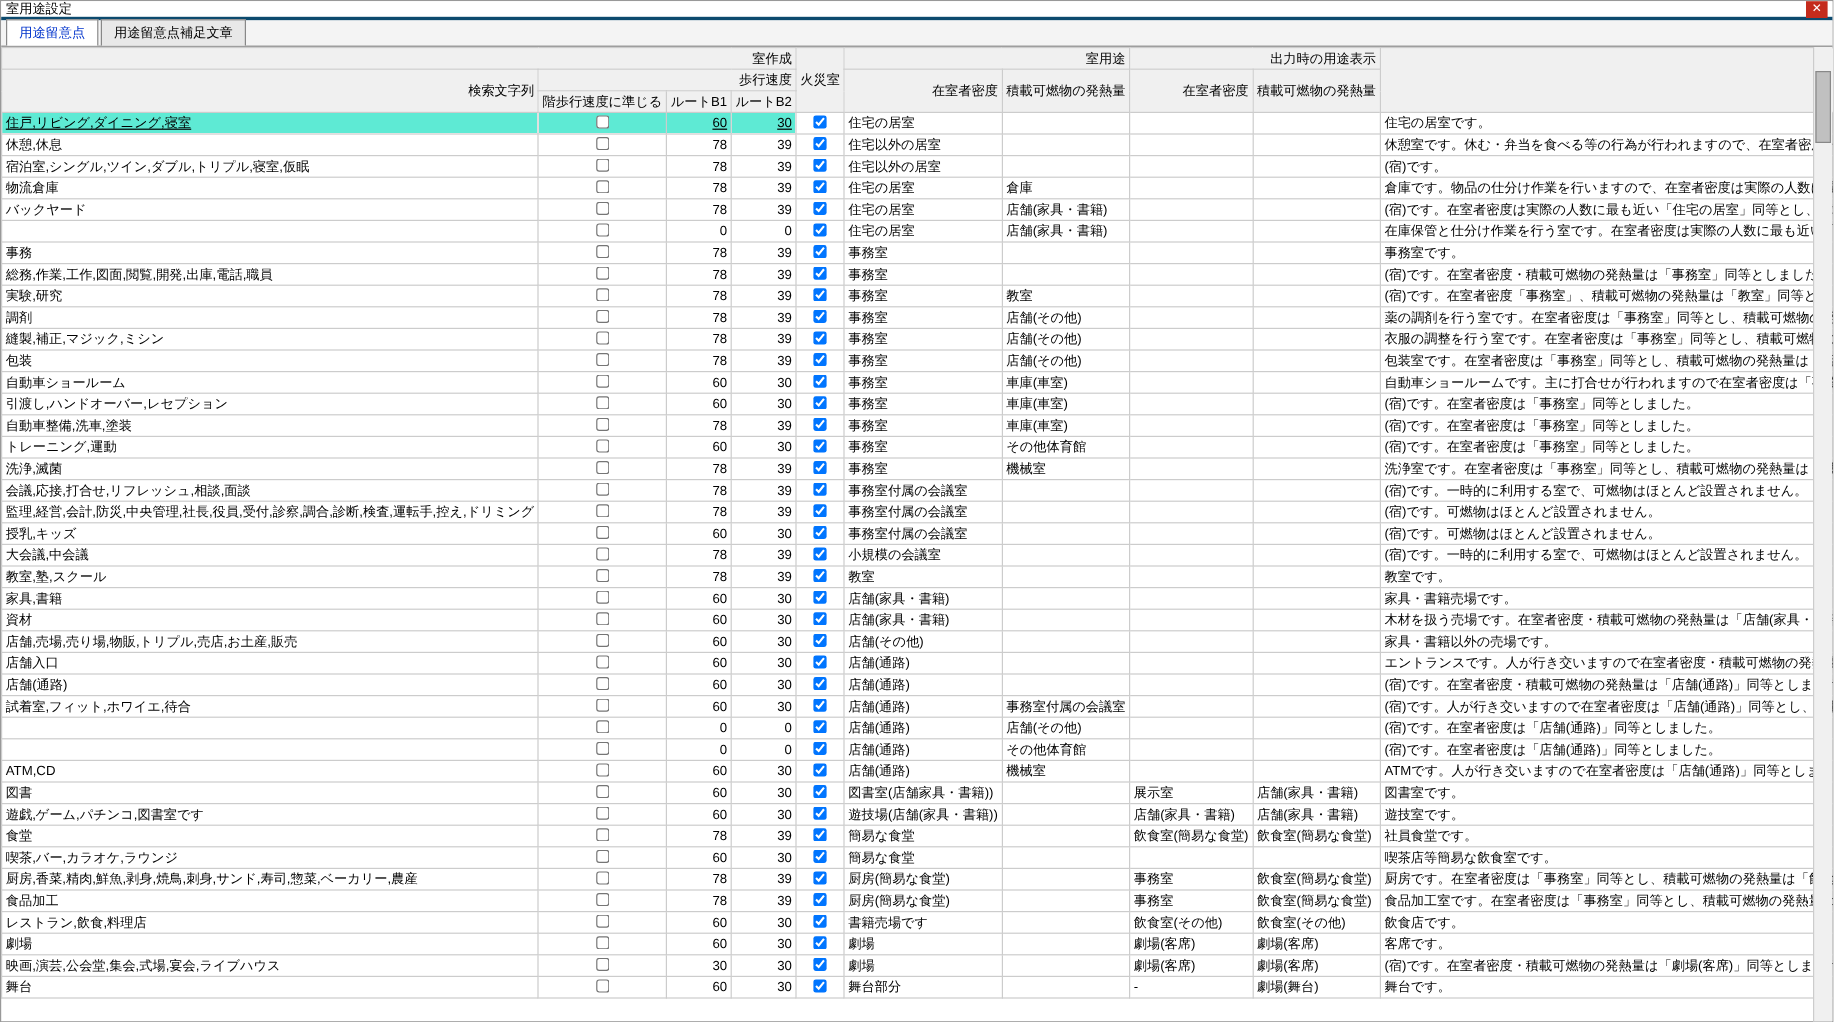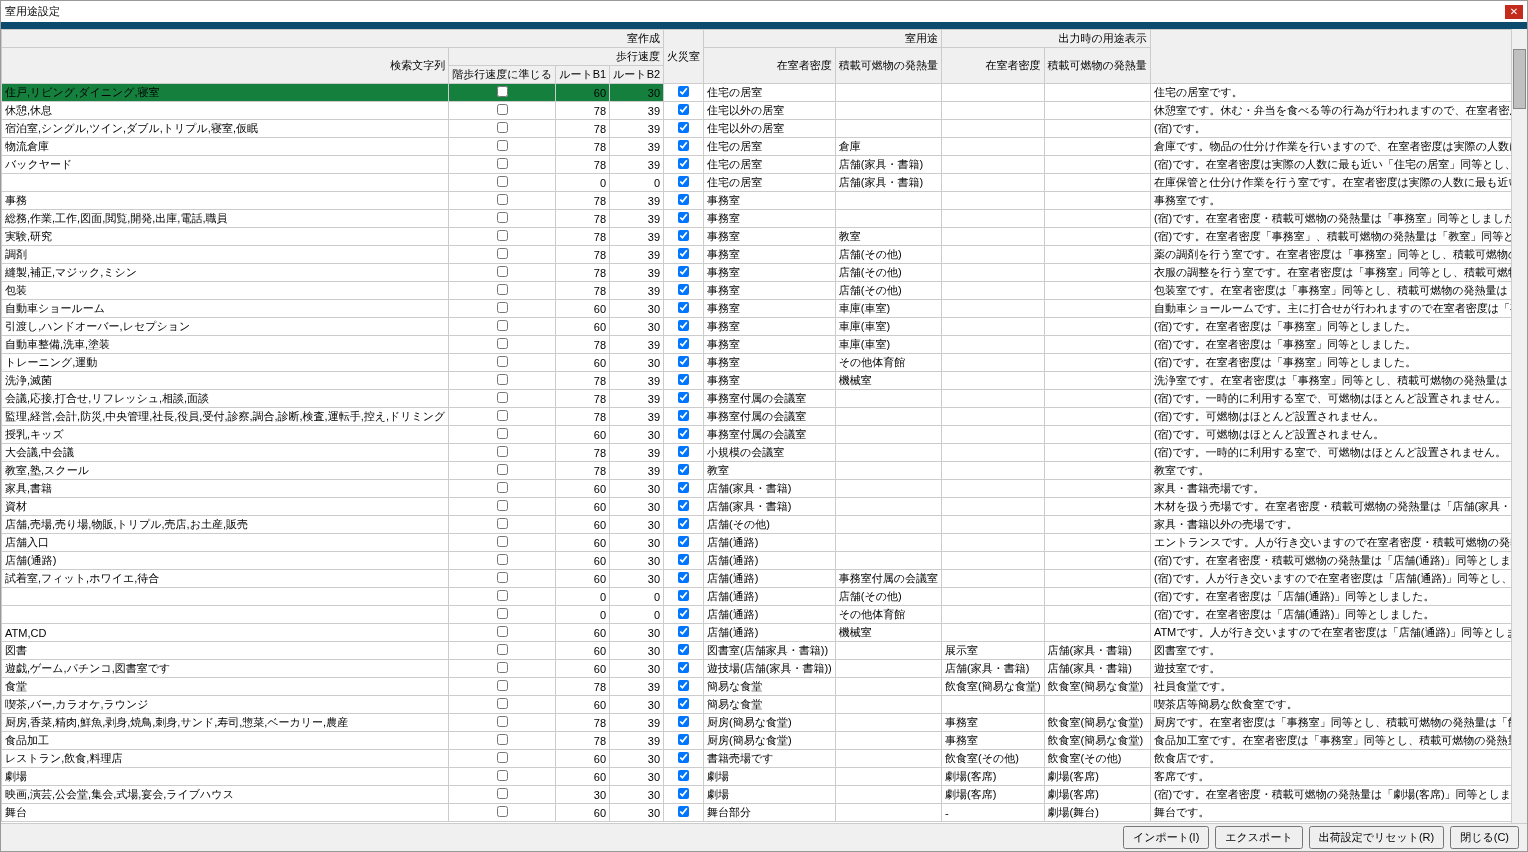--- a/index.html
+++ b/index.html
@@ -1,30 +1,30 @@
 <!DOCTYPE html>
 <html><head>
 <meta charset="utf-8">
 <style>
 * { box-sizing: border-box; margin: 0; padding: 0; }
 body { font-family: "MS UI Gothic", sans-serif; font-size: 11px; background: #f0f0f0; color: #000; }
 .window { width: 1528px; height: 852px; background: #fff; display: flex; flex-direction: column; border: 1px solid #999; }
-.titlebar { height: 28px; background: #fff; display: flex; align-items: center; padding: 0 4px; border-bottom: 7px solid #0c4a6e; }
+.titlebar { height: 16px; background: #fff; display: flex; align-items: center; padding: 0 4px; border-bottom: 3px solid #0c4a6e; }
 .titlebar .title { flex: 1; font-size: 11px; }
 .titlebar .close { width: 18px; height: 14px; background: #c42b1c; color: #fff; text-align: center; line-height: 14px; font-size: 10px; cursor: pointer; }
 .tabs { height: 22px; display: flex; align-items: flex-end; padding: 2px 4px 0 4px; background: #f4f4f4; border-bottom: 1px solid #888; }
 .tab { padding: 3px 10px; border: 1px solid #888; border-bottom: none; background: #e8e8e8; margin-right: 2px; font-size: 11px; cursor: pointer; }
 .tab.active { background: #fff; color: #0033cc; }
 .content { flex: 1; overflow: auto; position: relative; }
 table { border-collapse: collapse; width: 100%; font-size: 11px; }
 th, td { border: 1px solid #ccc; padding: 1px 3px; height: 13px; white-space: nowrap; overflow: hidden; }
 th { background: #f0f0f0; font-weight: normal; text-align: right; }
 td.num { text-align: right; }
 td.chk { text-align: center; }
-td.sel { background: #15803d; }
+td.sel { background: #5eead4; text-decoration: underline; }
 .footer { height: 28px; display: flex; align-items: center; justify-content: flex-end; padding: 0 8px; background: #f0f0f0; border-top: 1px solid #ccc; gap: 6px; }
 .footer button { font-size: 11px; padding: 2px 8px; }
 input[type=checkbox] { width: 11px; height: 11px; }
 .col-search { width: 195px; }
 .col-chk { width: 65px; }
 .col-r1 { width: 35px; }
 .col-r2 { width: 35px; }
 .col-fire { width: 30px; }
 .col-occ { width: 100px; }
 .col-fuel { width: 100px; }
@@ -34,20 +34,24 @@
 .scrollbar { position: absolute; right: 0; top: 0; bottom: 0; width: 16px; background: #f0f0f0; border-left: 1px solid #ccc; }
 .scrollbar .thumb { position: absolute; left: 1px; right: 1px; top: 20px; height: 60px; background: #c0c0c0; border: 1px solid #888; }
 </style>
 </head>
 <body>
 
 <div class="window">
   <div class="titlebar">
     <span class="title">室用途設定</span>
     <span class="close">✕</span>
+  </div>
+  <div class="tabs">
+    <div class="tab active">用途留意点</div>
+    <div class="tab">用途留意点補足文章</div>
   </div>
   <div class="content">
     <table>
       <thead>
         <tr>
           <th colspan="4">室作成</th>
           <th rowspan="3" class="col-fire">火災室</th>
           <th colspan="2">室用途</th>
           <th colspan="2">出力時の用途表示</th>
           <th rowspan="3" class="col-note">用途留意点</th>
@@ -558,19 +562,13 @@
             <td>-</td>
             <td>劇場(舞台)</td>
             <td>舞台です。</td>
           </tr>
         </tbody>
     </table>
     <div class="scrollbar">
       <div class="thumb"></div>
     </div>
   </div>
-  <div class="footer">
-    <button>インポート(I)</button>
-    <button>エクスポート</button>
-    <button>出荷設定でリセット(R)</button>
-    <button>閉じる(C)</button>
-  </div>
 </div>
 
 </body></html>

